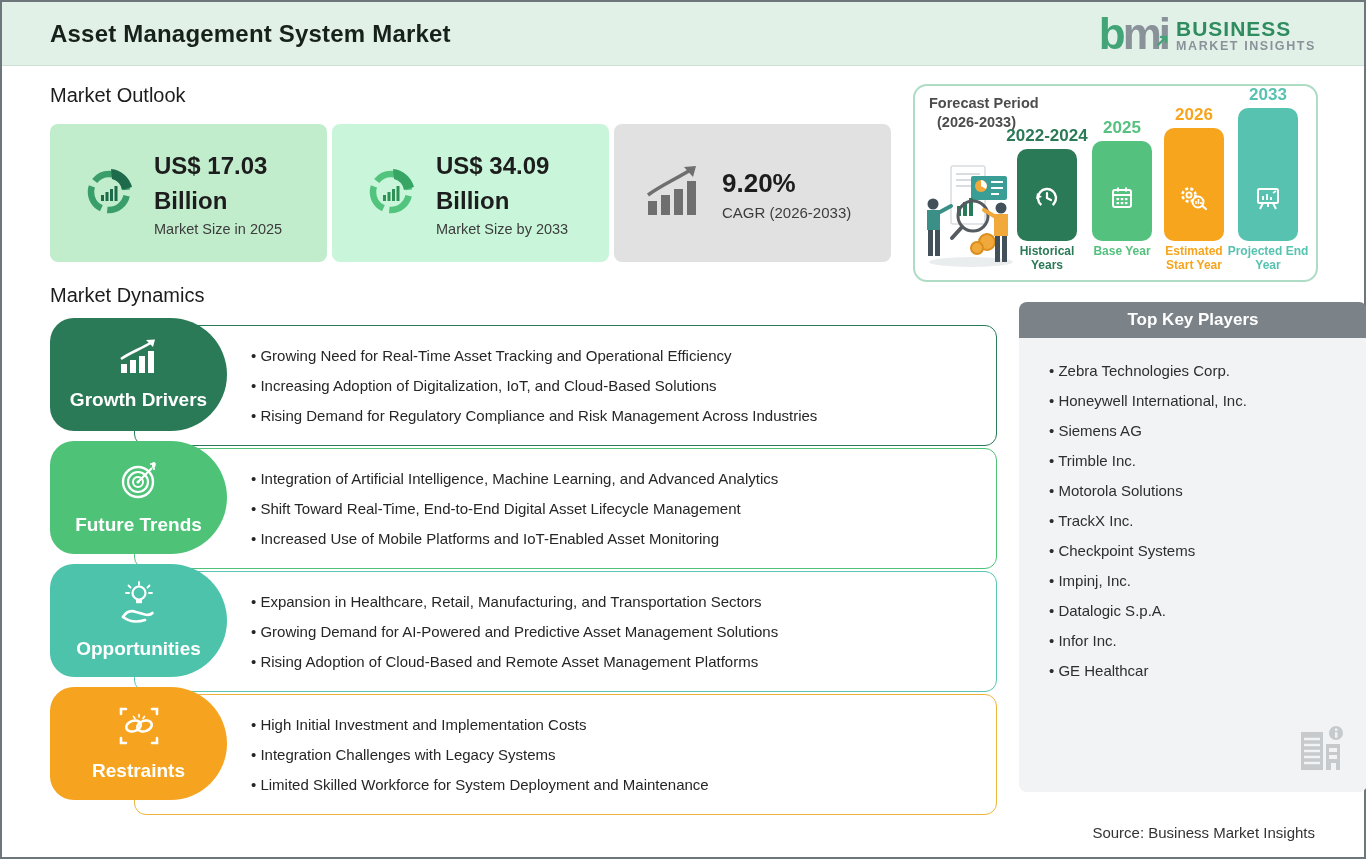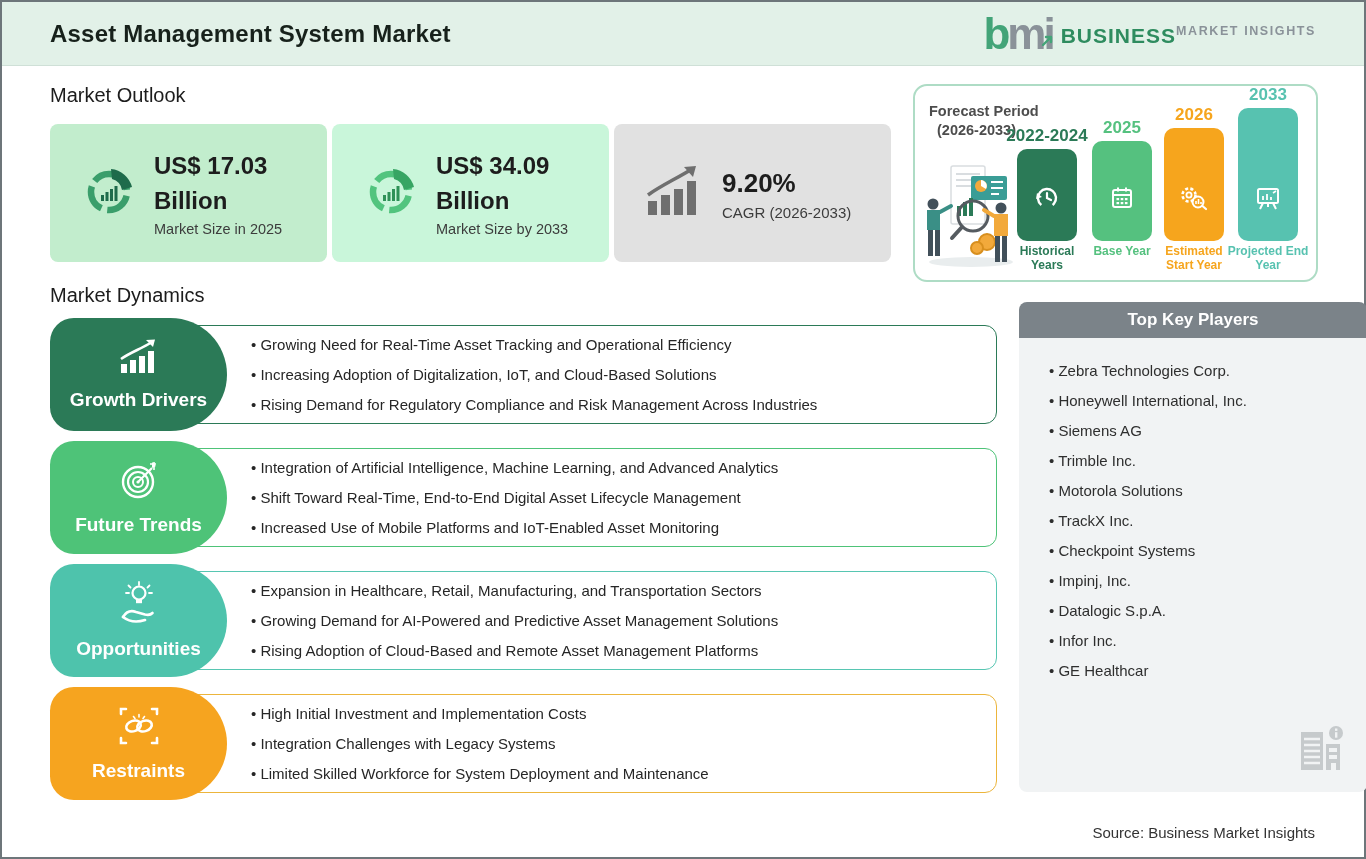--- a/index.html
+++ b/index.html
@@ -9,21 +9,21 @@
 
   
   .header { position:absolute; left:0; top:0; width:100%; height:64px; background:#e2f1e8; border-bottom:1px solid #cfe0d7; }
   .page-title { position:absolute; left:48px; top:0; line-height:64px; font-size:24px; font-weight:bold; color:#17211b; letter-spacing:0.2px; }
   .logo { position:absolute; right:48px; top:8px; display:flex; align-items:center; gap:8px; }
   .logo-mark { font-size:44px; font-weight:bold; letter-spacing:-3px; line-height:48px; position:relative; }
   .logo-b { color:#43a478; }
   .logo-m { color:#8a9299; }
   .logo-i { color:#8a9299; position:relative; }
   .logo-arrow { position:absolute; right:-2px; top:-2px; }
-  .logo-text { display:flex; flex-direction:row; line-height:1.05; padding-top:4px; }
+  .logo-text { display:flex; flex-direction:column; line-height:1.05; padding-top:4px; }
   .logo-line1 { color:#2e8c5f; font-weight:bold; font-size:21px; letter-spacing:1px; }
   .logo-line2 { color:#8a9299; font-weight:bold; font-size:12.5px; letter-spacing:1.6px; }
 
   
   .sec-heading { position:absolute; left:48px; font-size:20px; font-weight:normal; color:#1c1c1c; }
   .h-outlook { top:82px; }
   .h-dynamics { top:282px; }
 
   
   .cards { position:absolute; left:48px; top:122px; display:flex; gap:5px; }
@@ -31,34 +31,34 @@
   .card1 { background:#c2edcd; }
   .card2 { background:#c9f6da; }
   .card3 { background:#e1e1e1; }
   .card-val { font-size:24px; font-weight:bold; color:#1d1d1d; line-height:1.45; }
   .card-label { font-size:14.5px; color:#3c3c3c; margin-top:3px; }
   .card3 .card-val { font-size:26px; }
   .card3 .card-label { font-size:15px; margin-top:2px; }
 
   
   .forecast { position:absolute; left:911px; top:82px; width:405px; height:198px; background:#fff; border:2px solid #aedcc5; border-radius:14px; }
-  .fc-title { position:absolute; left:14px; top:16px; font-size:14.5px; font-weight:bold; color:#4d4d4d; line-height:19px; }
+  .fc-title { position:absolute; left:14px; top:8px; font-size:14.5px; font-weight:bold; color:#4d4d4d; line-height:19px; }
   .fc-title .l2 { padding-left:8px; }
   .fc-bar-wrap { position:absolute; bottom:39px; width:60px; }
   .fc-bar { width:60px; border-radius:10px; position:relative; }
   .fc-year { position:absolute; bottom:100%; left:50%; transform:translateX(-50%); margin-bottom:3px; font-size:17px; font-weight:bold; white-space:nowrap; }
   .fc-icon { position:absolute; bottom:26px; left:50%; transform:translateX(-50%); }
   .fc-blabel { position:absolute; top:100%; left:50%; transform:translateX(-50%); margin-top:3px; width:86px; text-align:center; font-size:12px; font-weight:bold; line-height:14px; }
   .fc-b1 { left:102px; } .fc-b2 { left:177px; } .fc-b3 { left:249px; } .fc-b4 { left:323px; }
   .fc-illus { position:absolute; left:6px; bottom:6px; }
 
   
   .dyn { position:absolute; left:48px; top:316px; width:947px; }
   .dyn-row { position:relative; height:113px; margin-bottom:10px; }
-  .dyn-box { position:absolute; left:84px; top:7px; width:863px; height:99px; background:#fff; border-radius:12px; display:flex; flex-direction:column; justify-content:center; gap:13px; padding-left:116px; }
+  .dyn-box { position:absolute; left:84px; top:7px; width:863px; height:121px; background:#fff; border-radius:12px; display:flex; flex-direction:column; justify-content:center; gap:13px; padding-left:116px; }
   .dyn-bullet { font-size:15px; color:#262626; line-height:17px; }
   .dyn-bullet::before { content:"•  "; }
   .dyn-label { position:absolute; left:0; top:0; width:177px; height:113px; border-radius:24px 57px 57px 24px; display:flex; flex-direction:column; align-items:center; justify-content:center; gap:9px; z-index:2; }
   .dyn-label-text { color:#fff; font-size:19px; font-weight:bold; }
   .r1 .dyn-label { background:#2b7a57; } .r1 .dyn-box { border:1.5px solid #2b7a57; }
   .r2 .dyn-label { background:#4ec378; } .r2 .dyn-box { border:1.5px solid #4ec378; }
   .r3 .dyn-label { background:#4ec3ac; } .r3 .dyn-box { border:1.5px solid #57c6b2; }
   .r4 .dyn-label { background:#f6a41f; } .r4 .dyn-box { border:1.5px solid #ecb53c; }
 
   

